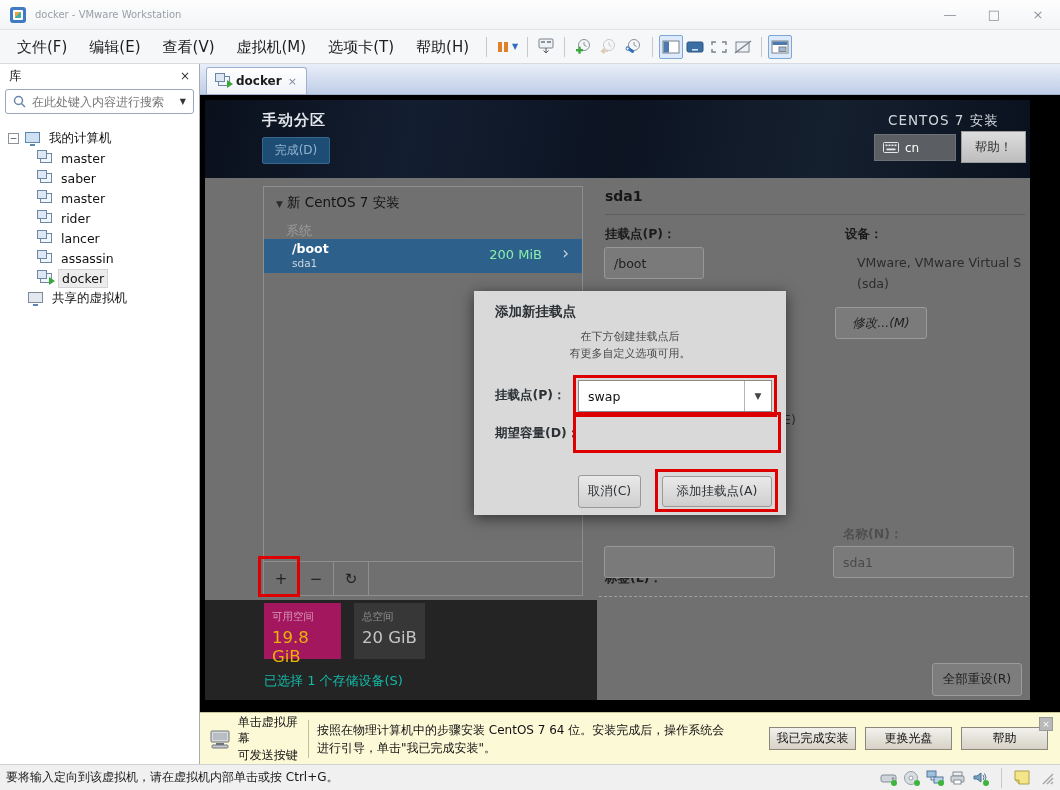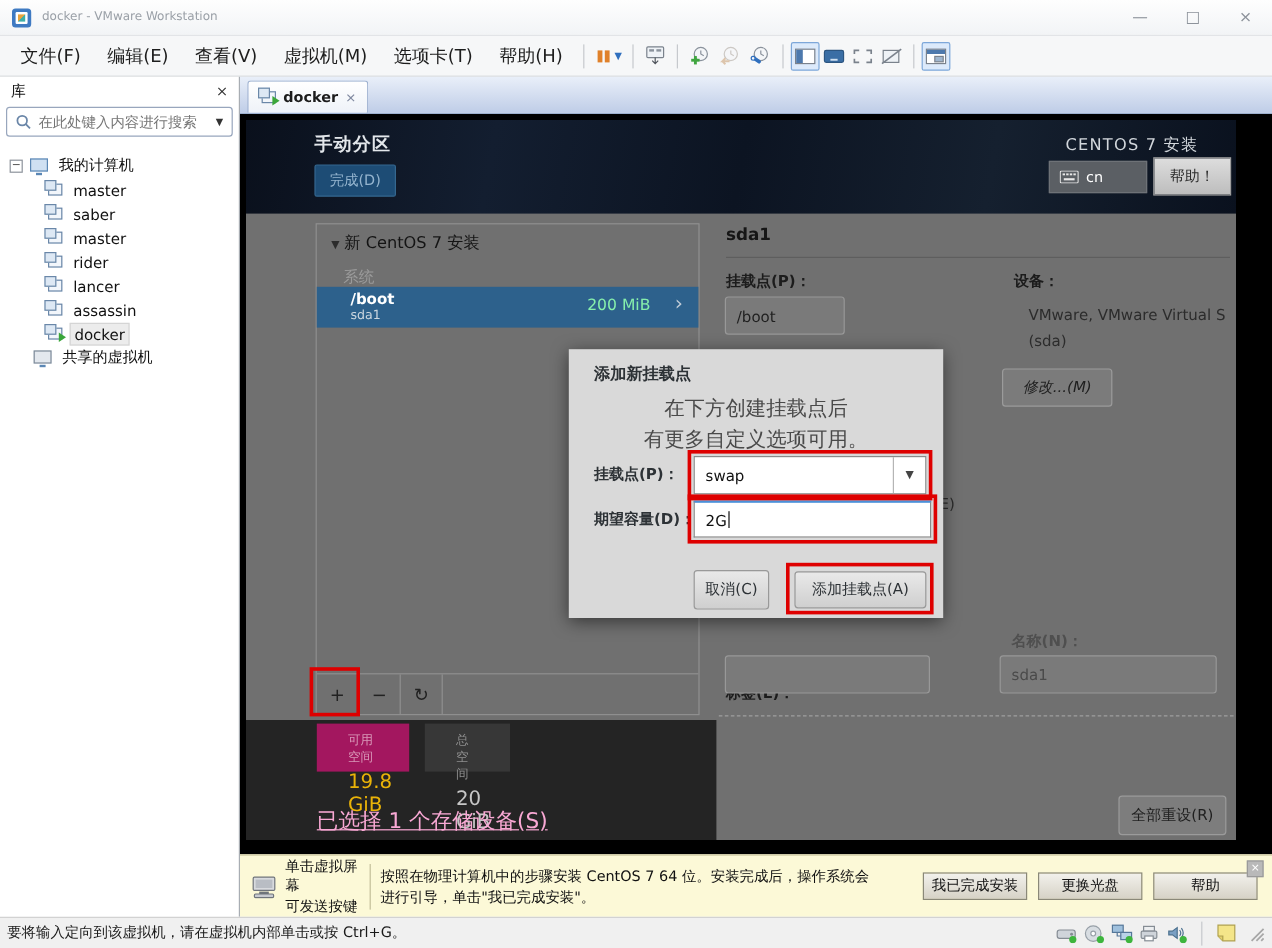--- a/index.html
+++ b/index.html
@@ -64,39 +64,39 @@
   .pp-group { position:absolute; left:22px; top:35px; color:#9b9b9b; font-size:13px; }
   .pp-row { position:absolute; left:0; top:52px; width:318px; height:34px; background:#2d618c; }
   .pp-mount { position:absolute; left:28px; top:2px; color:#fff; font-weight:bold; font-size:12.5px; }
   .pp-dev { position:absolute; left:28px; top:18px; color:#ccd6df; font-size:10.5px; }
   .pp-size { position:absolute; right:40px; top:8px; color:#86efac; font-size:13px; font-weight:500; }
   .pp-chev { position:absolute; right:13px; top:4px; color:#c2cdd8; font-size:17px; }
   .pp-toolbar { position:absolute; left:0; bottom:0; width:318px; height:34px; border-top:1px solid #8f8f8f; display:flex; }
   .pp-tbtn { width:35px; height:100%; border-right:1px solid #8f8f8f; display:flex; align-items:center; justify-content:center; color:#222; font-size:15px; }
 
   .ana-footer { position:absolute; left:0; top:500px; width:392px; height:100px; background:#242424; }
-  .space-box { position:absolute; top:3px; height:40px; padding:7px 26px; }
+  .space-box { position:absolute; top:3px; height:56px; padding:7px 8px; }
   .space-box .sl { font-size:10.5px; } .space-box .sv { font-size:16.5px; margin-top:4px; font-weight:500; }
   .avail { left:59px; width:77px; background:#a3175f; } .avail .sl { color:#d897b7; } .avail .sv { color:#eab308; }
   .total { left:149px; width:71px; background:#373737; } .total .sl { color:#8f8f8f; } .total .sv { color:#c6c6c6; }
-  .sel-link { position:absolute; left:59px; top:72px; color:#f9a8d4; text-decoration:underline; font-size:18px; }
+  .sel-link { position:absolute; left:59px; top:72px; color:#14b8a6; font-size:13px; }
 
   .rp-title { position:absolute; left:400px; top:88px; font-size:14px; font-weight:bold; color:#161616; }
   .rp-hr { position:absolute; left:400px; top:114px; width:420px; height:1px; background:#5e5e5e; }
   .rp-label { position:absolute; font-size:12.5px; font-weight:bold; color:#1c1c1c; }
   .rp-input { position:absolute; height:32px; background:#7a7a7a; border:1px solid #989898; border-radius:3px; color:#1f1f1f; font-size:12.5px; display:flex; align-items:center; padding:0 9px; }
   .rp-text { position:absolute; font-size:12.5px; color:#2c2c2c; line-height:1.7; }
   .rp-btn { position:absolute; background:#7b7b7b; border:1px solid #9b9b9b; border-radius:3px; color:#1f1f1f; font-size:12.5px; display:flex; align-items:center; justify-content:center; }
   .rp-frag { position:absolute; font-size:12.5px; color:#2b2b2b; }
   .rp-dashed { position:absolute; left:394px; top:496px; width:429px; border-top:1px dashed #9e9e9e; }
 
   
   .dialog { position:absolute; left:269px; top:191px; width:312px; height:224px; background:#d9d9d9; box-shadow:0 3px 14px rgba(0,0,0,.55); }
   .dlg-title { position:absolute; left:21px; top:12px; font-size:13.5px; font-weight:bold; color:#2d3236; }
-  .dlg-desc { position:absolute; left:0; top:37px; width:100%; text-align:center; font-size:17px; color:#4a4a4a; line-height:1.55; }
+  .dlg-desc { position:absolute; left:0; top:37px; width:100%; text-align:center; font-size:11px; color:#4a4a4a; line-height:1.55; }
   .dlg-label { position:absolute; left:21px; font-size:12.5px; font-weight:bold; color:#2d3236; }
   .dlg-combo { position:absolute; left:104px; top:89px; width:194px; height:32px; background:#fff; border:1px solid #8a8a8a; display:flex; }
   .dlg-combo .val { flex:1; display:flex; align-items:center; padding-left:9px; color:#111; font-size:12.5px; }
   .dlg-combo .arrow { width:27px; border-left:1px solid #b5b5b5; display:flex; align-items:center; justify-content:center; color:#444; font-size:9px; }
   .dlg-entry { position:absolute; left:104px; top:126px; width:198px; height:31px; background:#fff; border:1px solid #8a8a8a; border-top:2px solid #4a90d9; display:flex; align-items:center; padding-left:9px; color:#111; font-size:12.5px; }
   .caret { display:inline-block; width:1px; height:14px; background:#111; margin-left:1px; }
   .dlg-btn { position:absolute; background:linear-gradient(#e9e9e9,#cfcfcf); border:1px solid #999; border-radius:3px; color:#2d3236; font-size:12.5px; display:flex; align-items:center; justify-content:center; }
 
   .anno { position:absolute; border:3px solid #de0000; pointer-events:none; }
 
@@ -343,24 +343,20 @@
       <div class="dlg-desc">
         <div>在下方创建挂载点后</div>
         <div>有更多自定义选项可用。</div>
       </div>
       <div class="dlg-label" style="top:96px;">挂载点(P)：</div>
       <div class="dlg-combo">
         <span class="val">swap</span>
         <span class="arrow">▼</span>
       </div>
       <div class="dlg-label" style="top:134px;">期望容量(D)：</div>
-      <div class="dlg-entry">
-        <span>2G</span>
-        <span class="caret"></span>
-      </div>
       <div class="dlg-btn" style="left:104px; top:184px; width:63px; height:33px;">取消(C)</div>
       <div class="dlg-btn" style="left:188px; top:185px; width:110px; height:31px;">添加挂载点(A)</div>
       <div class="anno" style="left:99px; top:84px; width:204px; height:42px;"></div>
       <div class="anno" style="left:99px; top:121px; width:208px; height:41px;"></div>
       <div class="anno" style="left:181px; top:178px; width:123px; height:43px;"></div>
     </div>
 
     <div class="anno" style="left:53px; top:456px; width:42px; height:41px;"></div>
   </div>
 </div>

